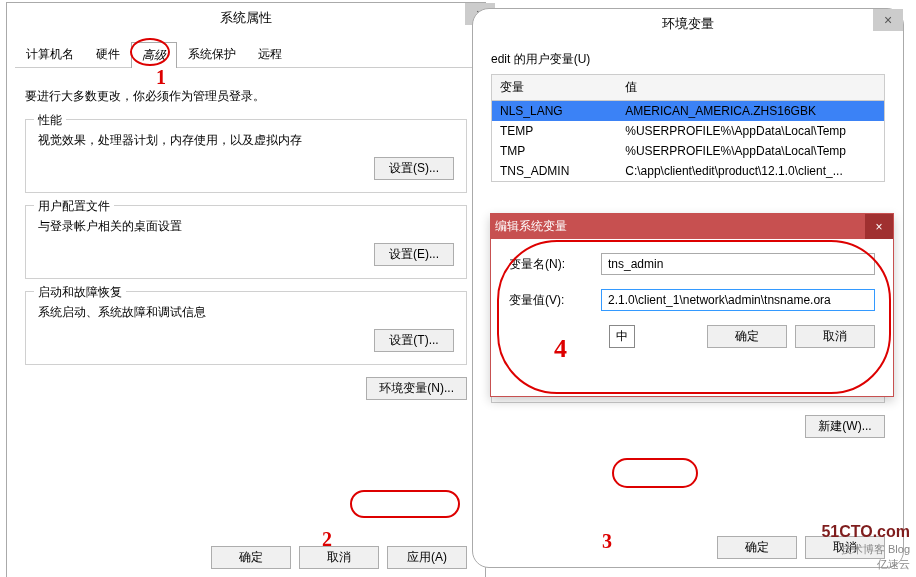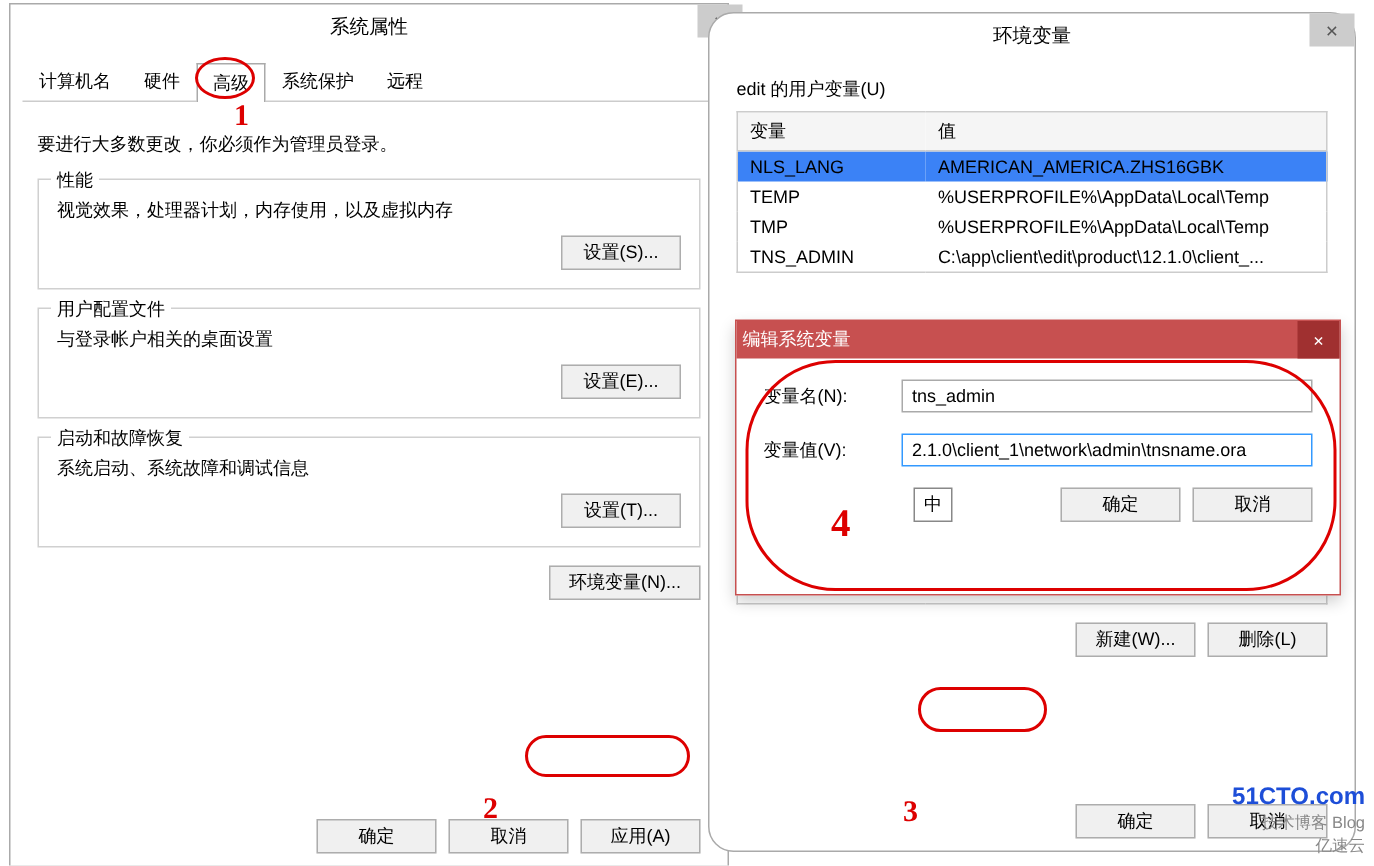--- a/index.html
+++ b/index.html
@@ -48,20 +48,21 @@
       padding: 4px 10px;
       border: 1px solid transparent;
       border-bottom: none;
       cursor: pointer;
     }
     .tab.active {
       border-color: #aaa;
       background: #fff;
       position: relative;
       top: 1px;
+      font-style: italic;
     }
     .content { padding: 12px 18px; }
     .grpbox {
       border: 1px solid #d0d0d0;
       padding: 12px;
       margin-bottom: 12px;
       position: relative;
     }
     .grpbox-title {
       position: absolute;
@@ -244,21 +245,20 @@
       <tbody>
           <tr>
         <td style="width:32%;">windir</td>
         <td>C:\Windows</td>
       </tr>
     </tbody>
       </table>
 
     <div class="btn-row-right" style="margin-top:12px; display:flex; gap:8px; justify-content:flex-end;">
       <span class="btn">新建(W)...</span>
-      <span class="btn">删除(L)</span>
     </div>
   </div>
   <div class="bottom-btns">
     <span class="btn">确定</span>
     <span class="btn">取消</span>
   </div>
 </div>
 
 <div class="edit-var-dialog" style="left:490px; top:213px; width:404px; height:184px;">
   <div class="edit-var-title">
@@ -288,16 +288,16 @@
 <div class="ann-circle" style="left:350px; top:490px; width:110px; height:28px; border-radius:14px;"></div>
 <span class="ann" style="left:322px; top:528px;">2</span>
 
 <div class="ann-circle" style="left:612px; top:458px; width:86px; height:30px; border-radius:16px;"></div>
 <span class="ann" style="left:602px; top:530px;">3</span>
 
 <span class="ann" style="left:554px; top:334px; font-size:26px;">4</span>
 <div class="ann-circle" style="left:497px; top:240px; width:394px; height:154px; border-radius:60px;"></div>
 
 <div class="watermark">
-  <div style="font-weight:bold; font-size:16px; color:#1d4ed8;">51CTO.com</div>
+  <div style="font-weight:bold; font-size:16px; color:#7f1d1d;">51CTO.com</div>
   <div>技术博客 Blog</div>
   <div>亿速云</div>
 </div>
 
 </body></html>

